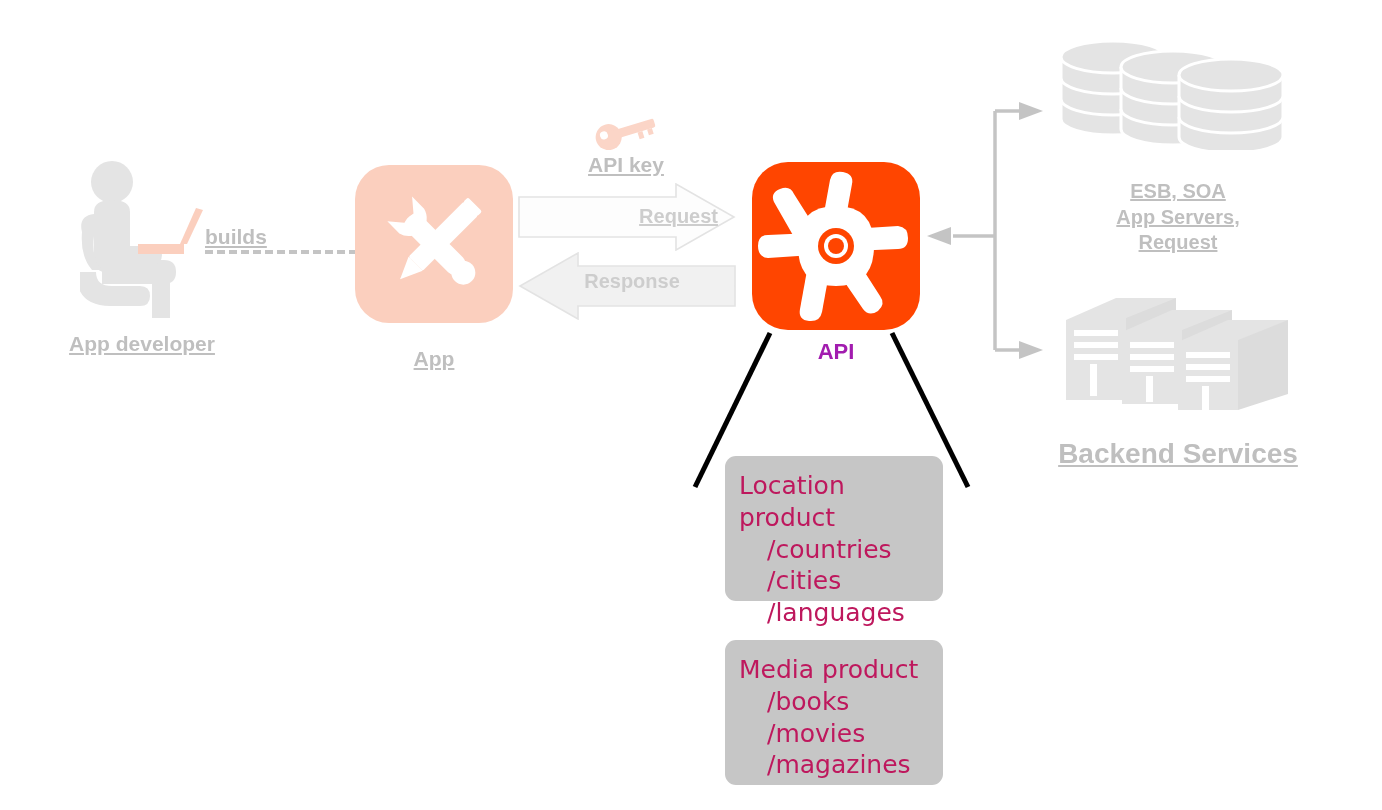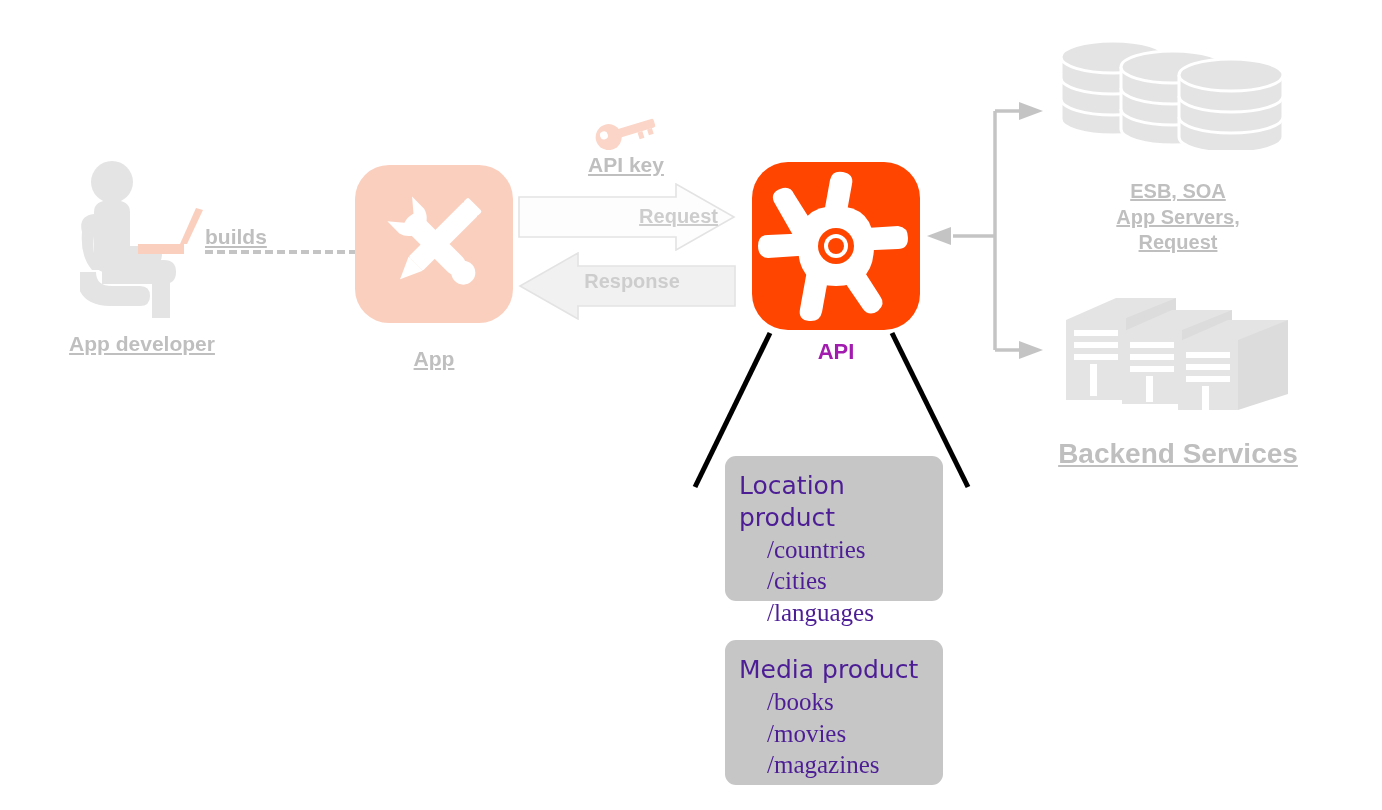--- a/index.html
+++ b/index.html
@@ -132,29 +132,29 @@
     font-size: 28px;
   }
 
   
   #fanout { left: 660px; top: 330px; width: 340px; height: 170px; }
 
   
   .product-box {
     background: #c6c6c6;
     border-radius: 11px;
-    color: #4c1d95;
+    color: #be185d;
     font-family: "DejaVu Sans", sans-serif;
     font-size: 25px;
     line-height: 1.27;
     padding: 14px 18px 16px 14px;
     box-sizing: border-box;
   }
   .product-title { display: block; }
-  .product-path { display: block; padding-left: 28px; font-family: Liberation Serif, serif; }
+  .product-path { display: block; padding-left: 28px; }
 
   #location-box { left: 725px; top: 456px; width: 218px; height: 145px; }
   #media-box    { left: 725px; top: 640px; width: 218px; height: 145px; }
 </style>
 </head>
 <body>
 
 <div id="canvas">
 
   <div class="abs" id="dev-figure">

